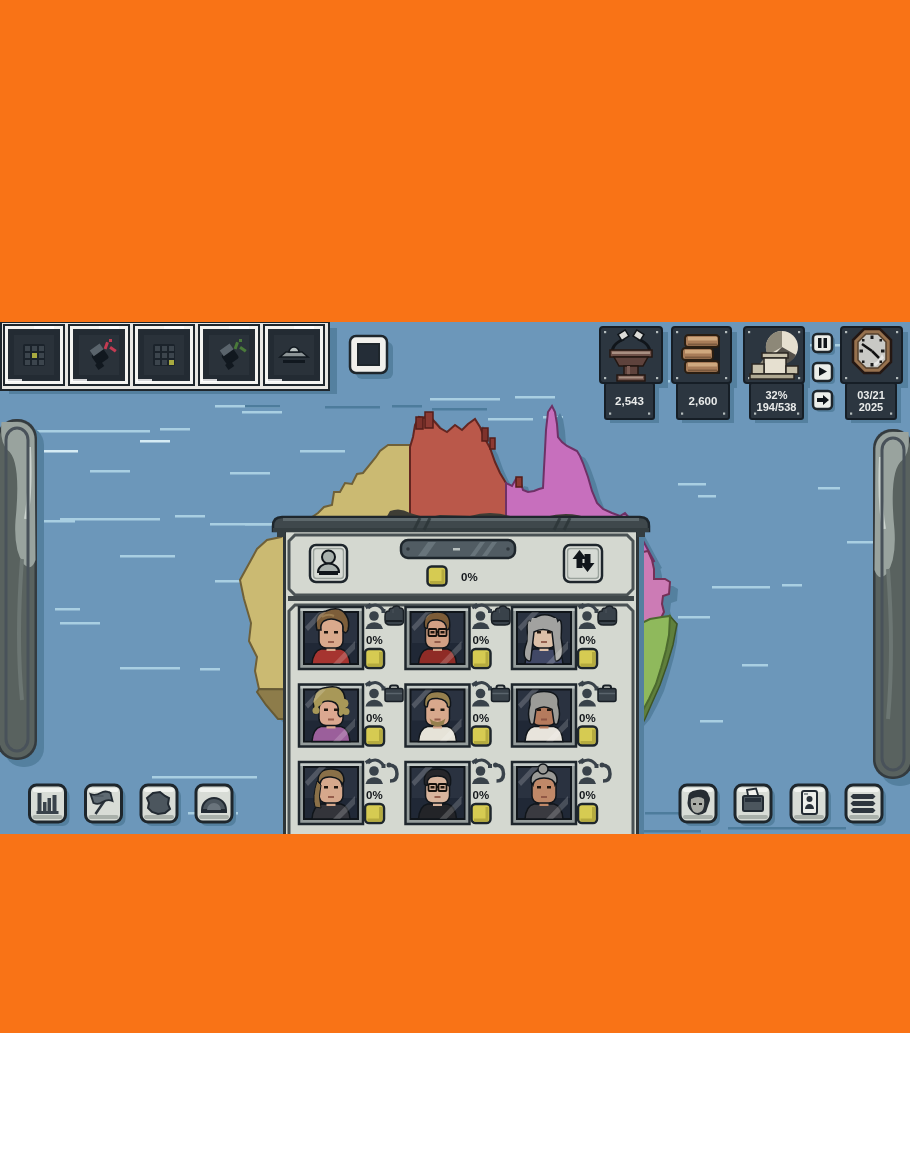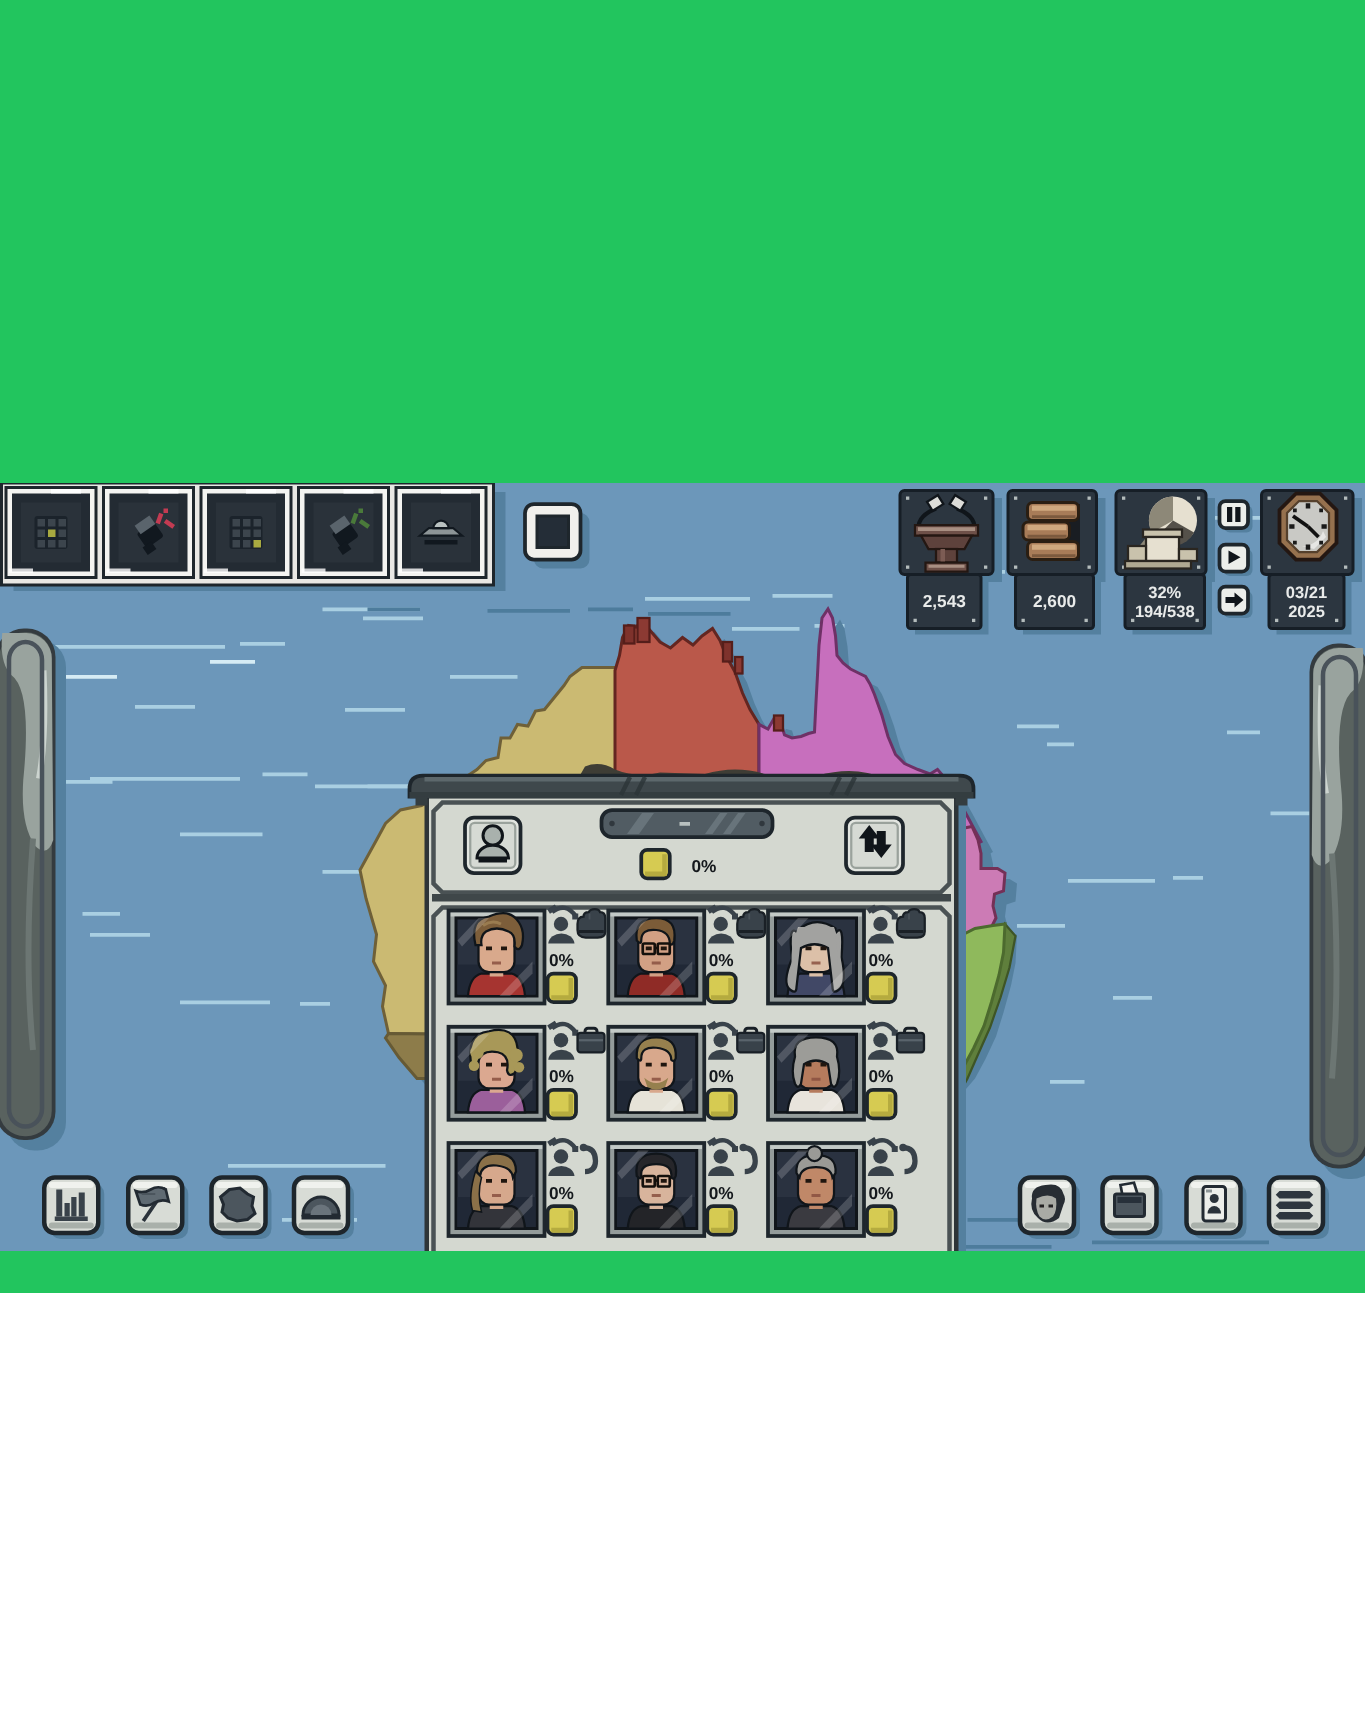--- a/index.html
+++ b/index.html
@@ -1,15 +1,15 @@
 <!DOCTYPE html>
 <html><head><meta charset="utf-8">
 <style>
 html,body{margin:0;padding:0;background:#ffffff}
-#page{position:relative;width:910px;height:862px;background:#22c55e;overflow:hidden;
+#page{position:relative;width:910px;height:1033px;background:#f97316;overflow:hidden;
  font-family:"Liberation Sans",sans-serif}
 #game{position:absolute;left:0;top:322px}
 </style></head>
 <body>
 <div id="page">
 
 <svg id="game" width="910" height="512" viewBox="0 0 910 512">
 
 <rect x="0" y="0" width="910" height="512" fill="#6c97ba"></rect>
 

